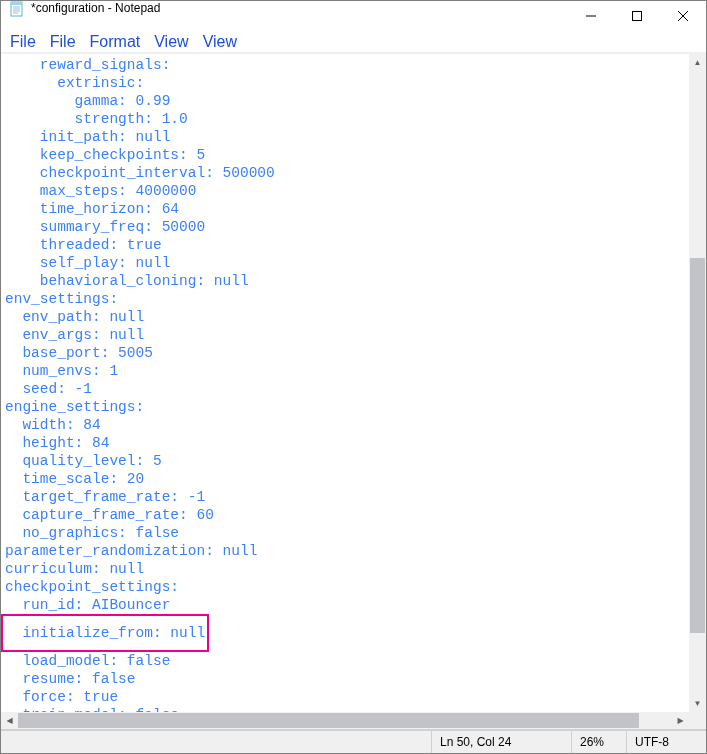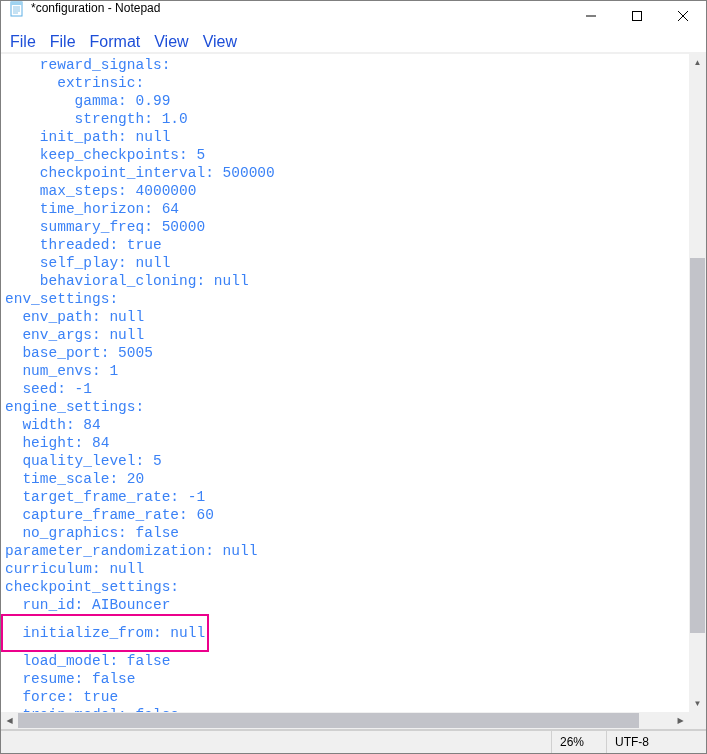--- a/index.html
+++ b/index.html
@@ -273,17 +273,18 @@
       <div class="track">
         <div class="thumb"></div>
       </div>
       <div class="arrow">▶</div>
     </div>
     <div class="corner"></div>
   </div>
 
   <div class="statusbar">
     <div class="spacer"></div>
+    <div class="cell" style="width:140px">Ln 50, Col 24</div>
     <div class="cell" style="width:55px">26%</div>
-    <div class="cell" style="width:100px">UTF-8</div>
+    <div class="cell" style="width:80px">UTF-8</div>
   </div>
 
 </div>
 
 </body></html>

